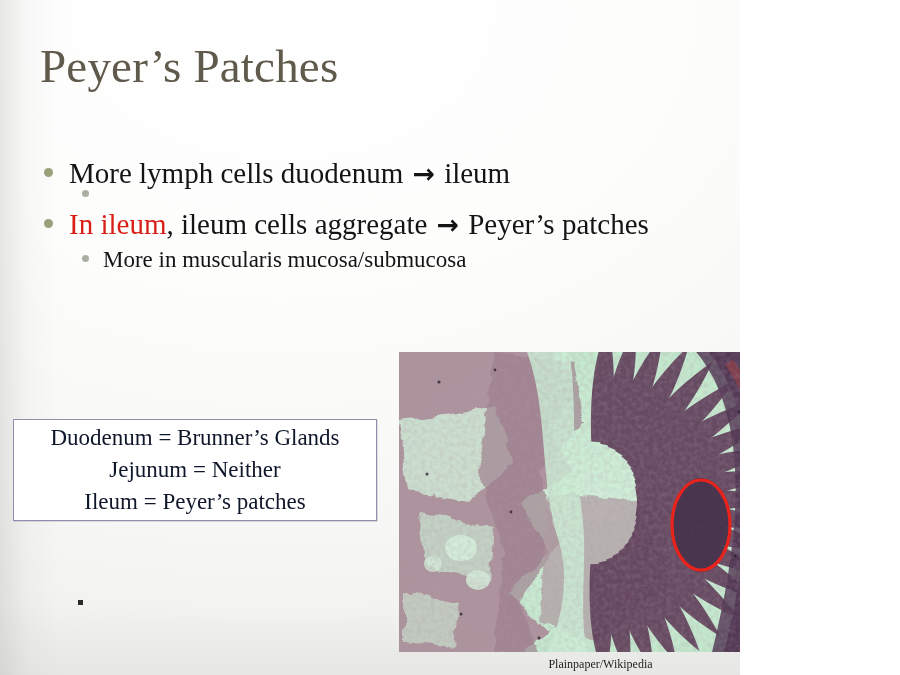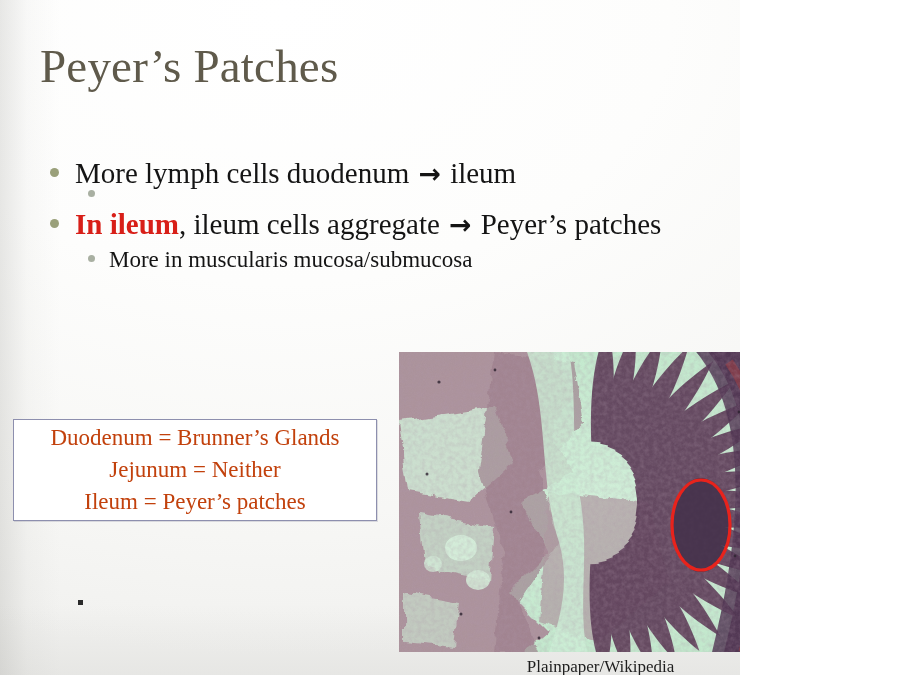--- a/index.html
+++ b/index.html
@@ -83,21 +83,21 @@
     line-height: 1.12;
     color: #5f5a4b;
     letter-spacing: 0.2px;
     font-weight: 400;
     white-space: nowrap;
   }
 
   
   .body-list {
     position: absolute;
-    left: 50px;
+    left: 44px;
     top: 155px;
     width: 790px;
     text-align: center;
   }
   .bullet-row {
     display: flex;
     align-items: baseline;
   }
   .bullet-row.lvl1 {
     margin-bottom: 2px;
@@ -126,21 +126,21 @@
     top: -5px;
   }
   .btxt {
     color: #141414;
     white-space: nowrap;
   }
   .btxt.lvl1 { font-size: 29px; line-height: 1.30; }
   .btxt.lvl2 { font-size: 23px; line-height: 1.30; }
   .emph-red {
     color: #d81f18;
-    font-weight: bold;
+    font-weight: normal;
   }
   .arrow {
     font-family: "DejaVu Sans", sans-serif;
     font-weight: bold;
     font-size: 0.92em;
     padding: 0 2px;
   }
 
   
   .summary-box {
@@ -154,21 +154,21 @@
     background: #ffffff;
     display: flex;
     flex-direction: column;
     align-items: center;
     justify-content: center;
     box-shadow: 1px 1px 0 rgba(90,90,120,0.18);
   }
   .summary-line {
     font-size: 23px;
     line-height: 1.38;
-    color: #c2410c;
+    color: #0f172a;
     white-space: nowrap;
     text-align: center;
   }
 
   
   .stray-dot {
     position: absolute;
     left: 78px;
     top: 600px;
     width: 5px; height: 5px;
@@ -186,21 +186,21 @@
     background: #c9ecd3;
   }
   .figure svg { display: block; }
 
   .figure-caption {
     position: absolute;
     left: 399px;
     top: 657px;
     width: 403px;
     text-align: center;
-    font-size: 17px;
+    font-size: 12px;
     color: #1d1d1d;
     white-space: nowrap;
     overflow: hidden;
     height: 18px;
   }
 </style>
 </head>
 <body>
 
 <div id="slide">

